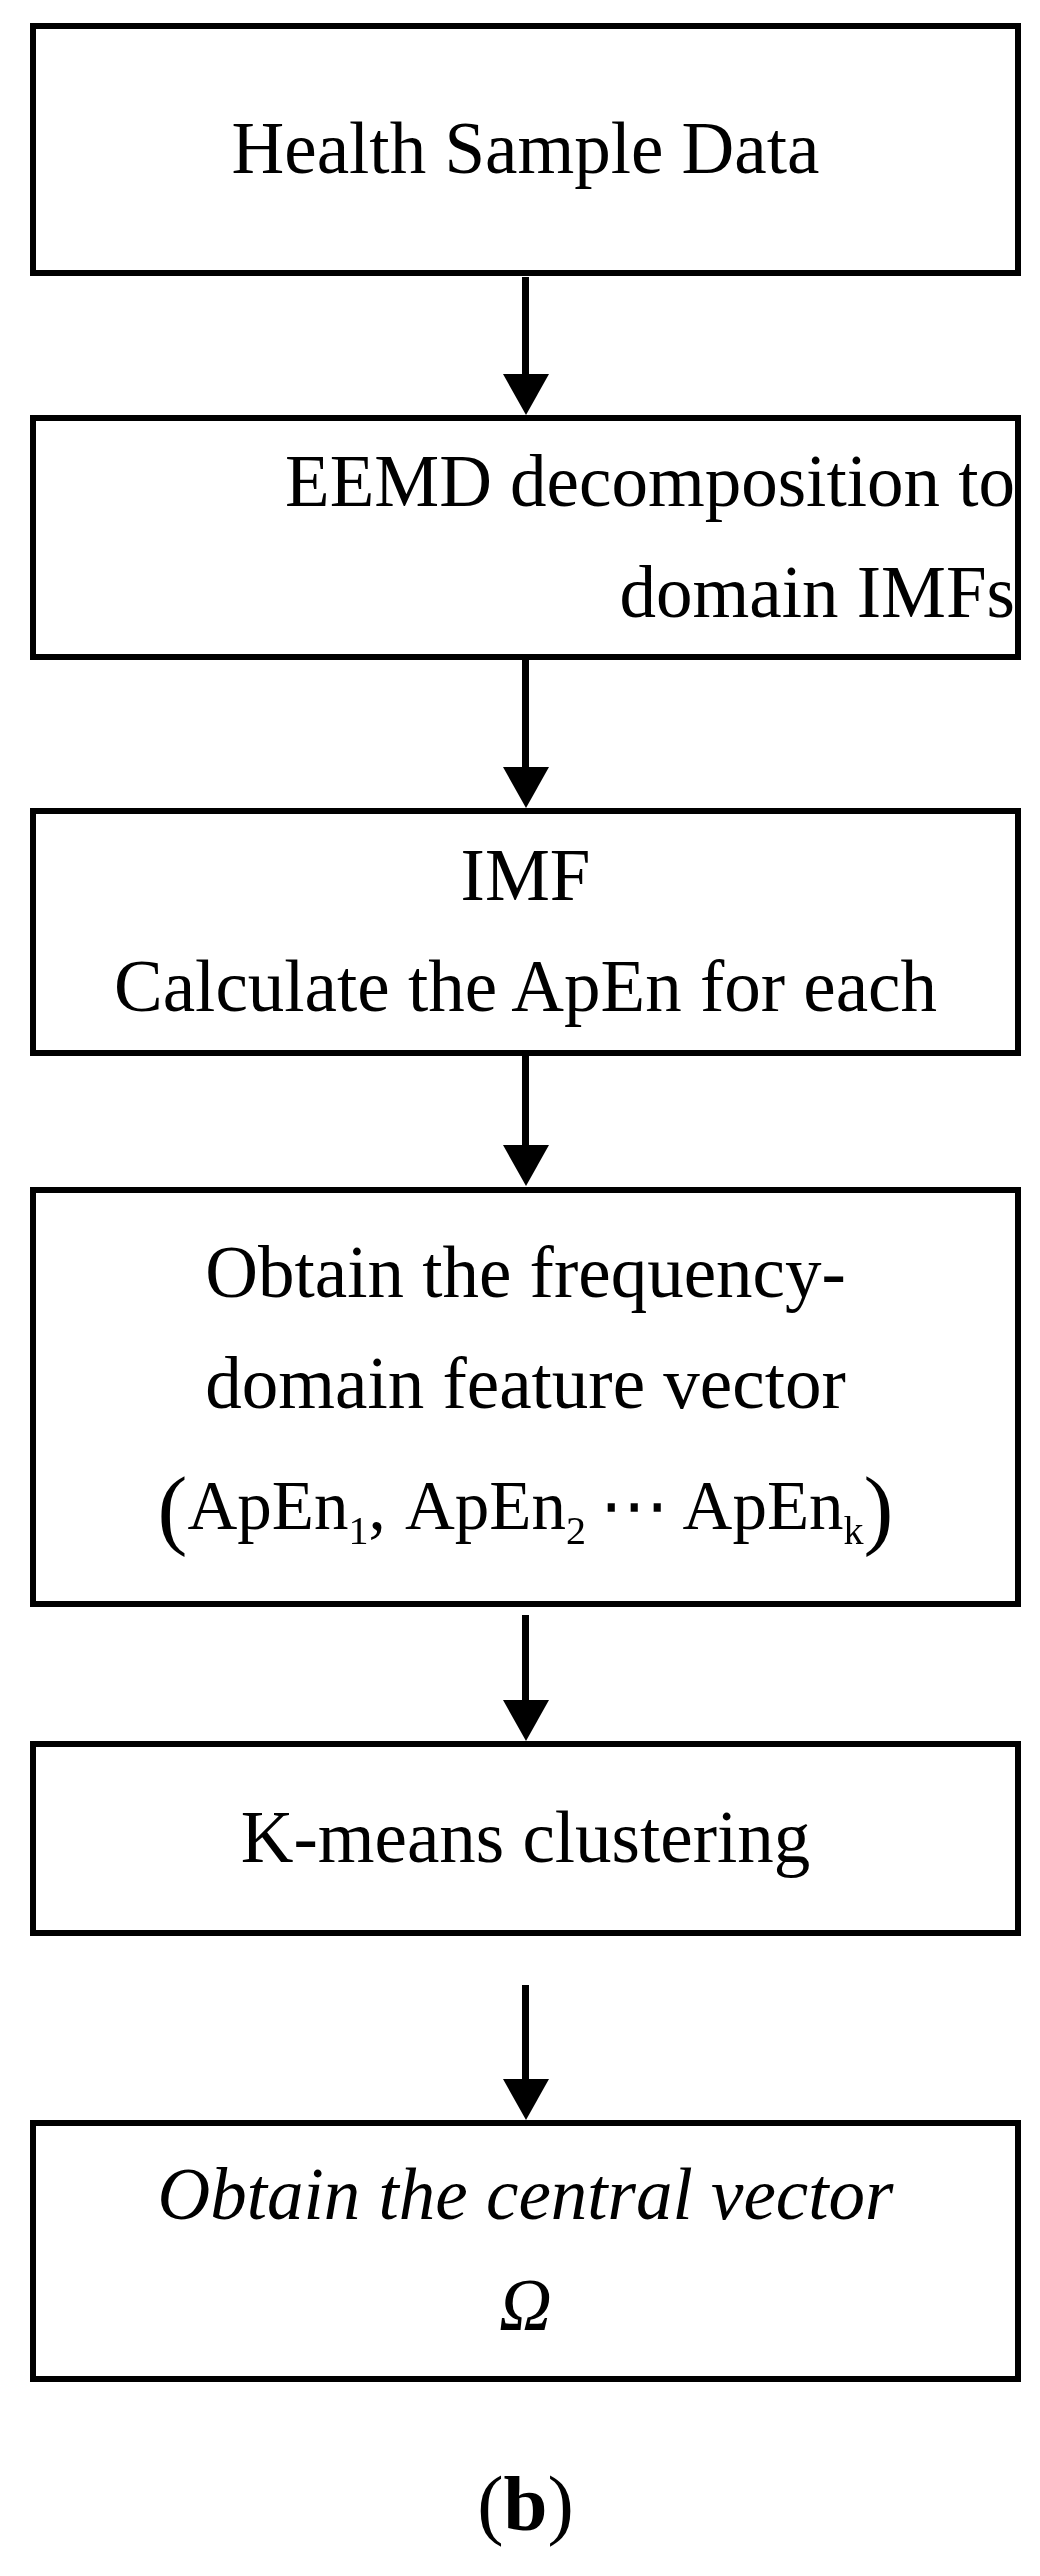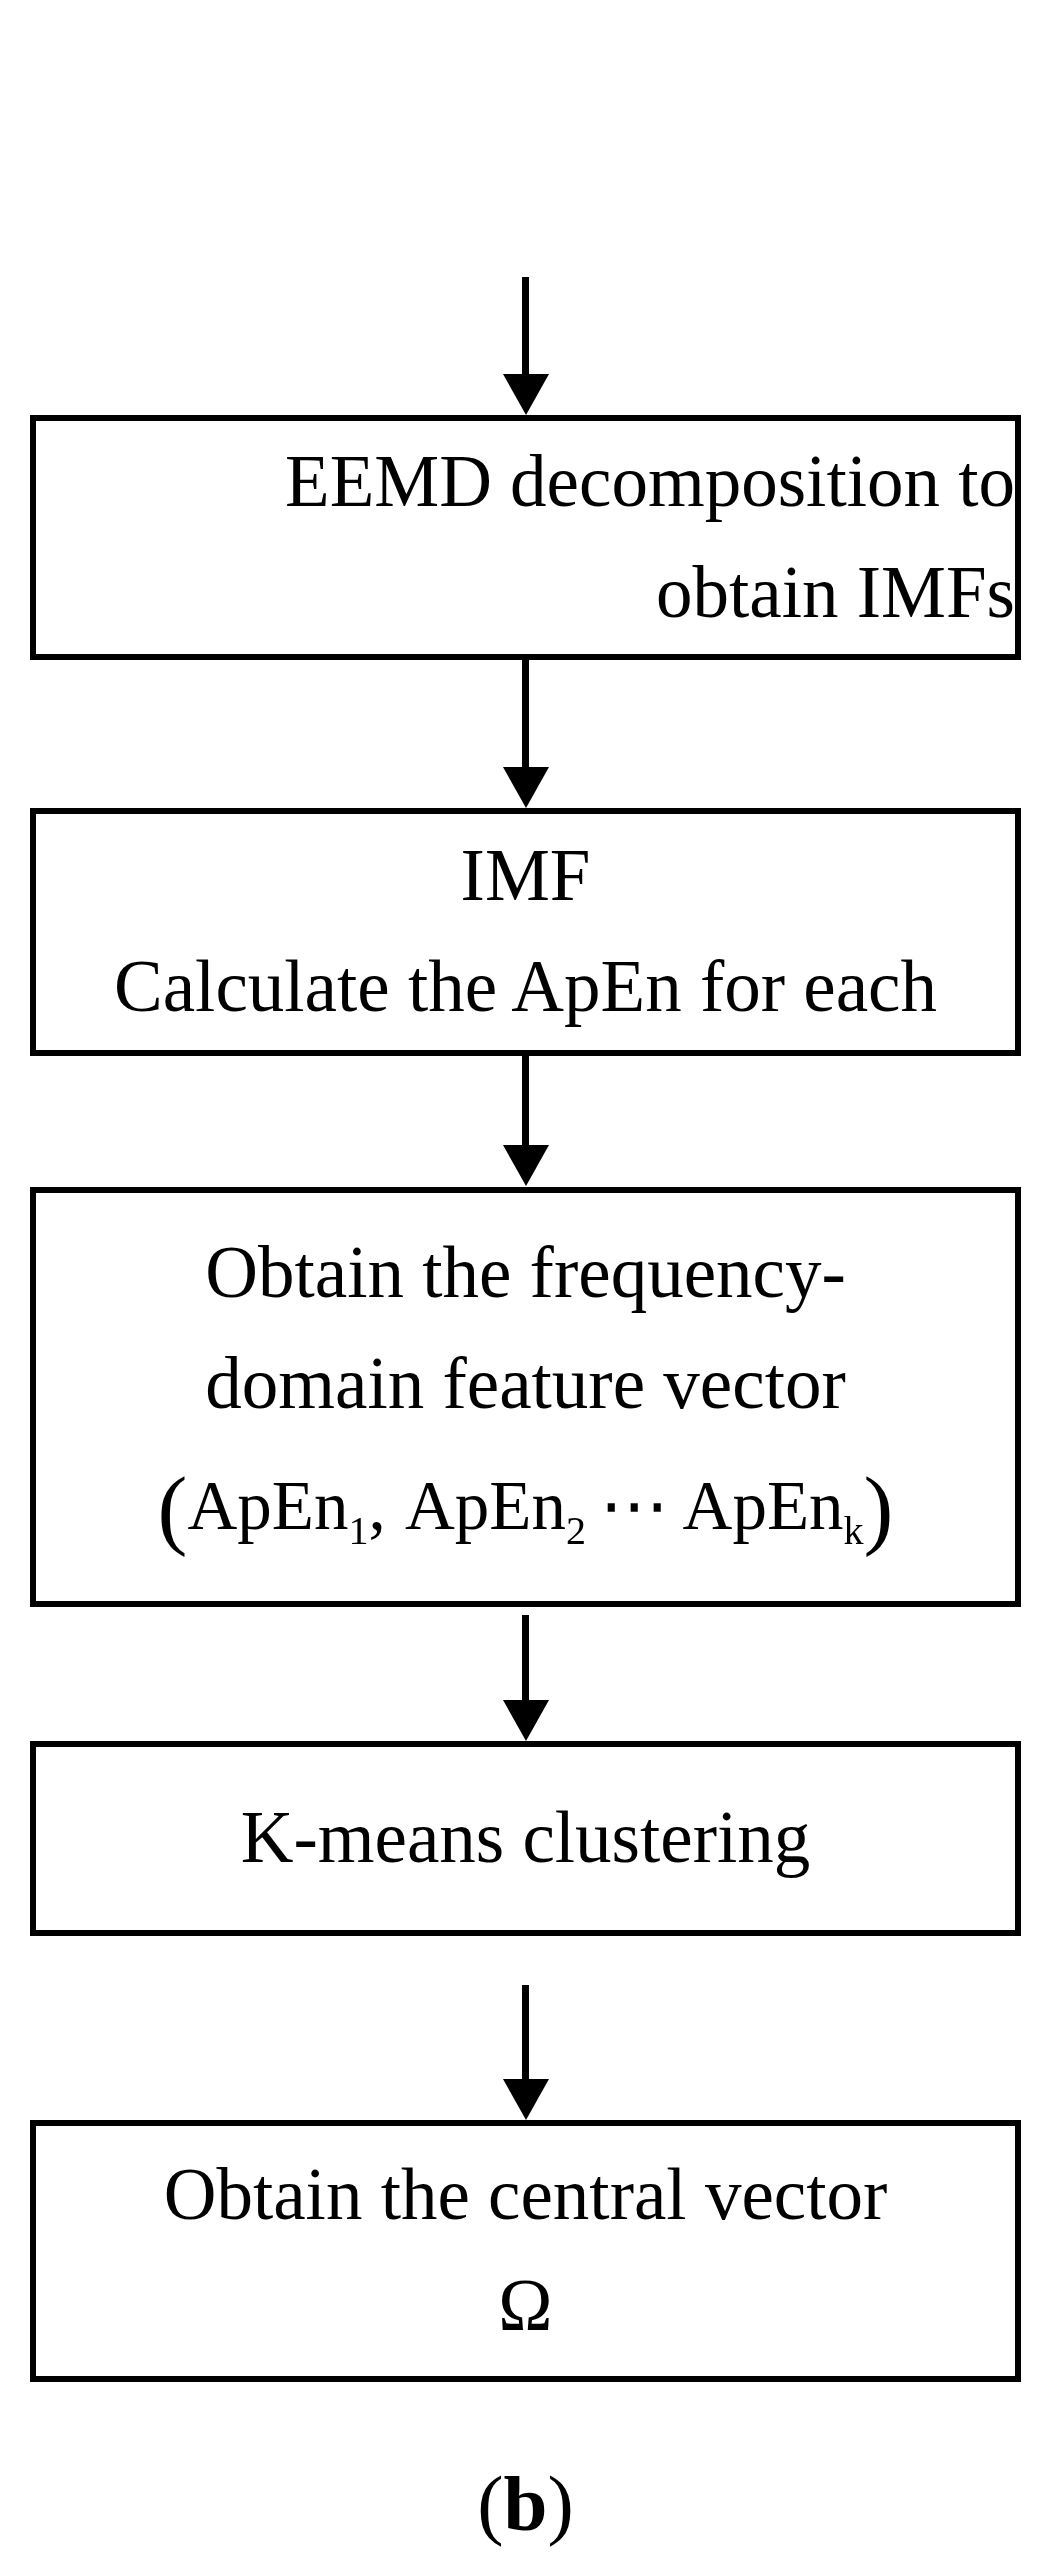--- a/index.html
+++ b/index.html
@@ -51,41 +51,44 @@
     font-size:79px;
     font-weight:400;
   }
   .caption b{font-weight:700;}
   
   .b1{top:23.4px;height:253px;}
   .b2{top:415px;height:245px;align-items:flex-end;}
   .b3{top:808px;height:248px;}
   .b4{top:1187px;height:420px;}
   .b5{top:1741px;height:195px;}
-  .b6{top:2120px;height:262px;}
+  .b6{top:2120px;height:262px;font-style:italic;}
   .a1{top:277px;height:138px;}
   .a2{top:659px;height:149px;}
   .a3{top:1056px;height:130px;}
   .a4{top:1615px;height:126px;}
   .a5{top:1985px;height:135px;}
 </style>
 </head>
 <body>
 
 <div class="page">
 
+  <div class="box b1">
+    <div class="line">Health Sample Data</div>
+  </div>
 
   <div class="arrow a1">
     <div class="stem"></div>
     <div class="head"></div>
   </div>
 
   <div class="box b2">
     <div class="line">EEMD decomposition to</div>
-    <div class="line">obtain IMFs</div>
+    <div class="line">domain IMFs</div>
   </div>
 
   <div class="arrow a2">
     <div class="stem"></div>
     <div class="head"></div>
   </div>
 
   <div class="box b3">
     <div class="line">IMF</div>
     <div class="line">Calculate the ApEn for each</div>

